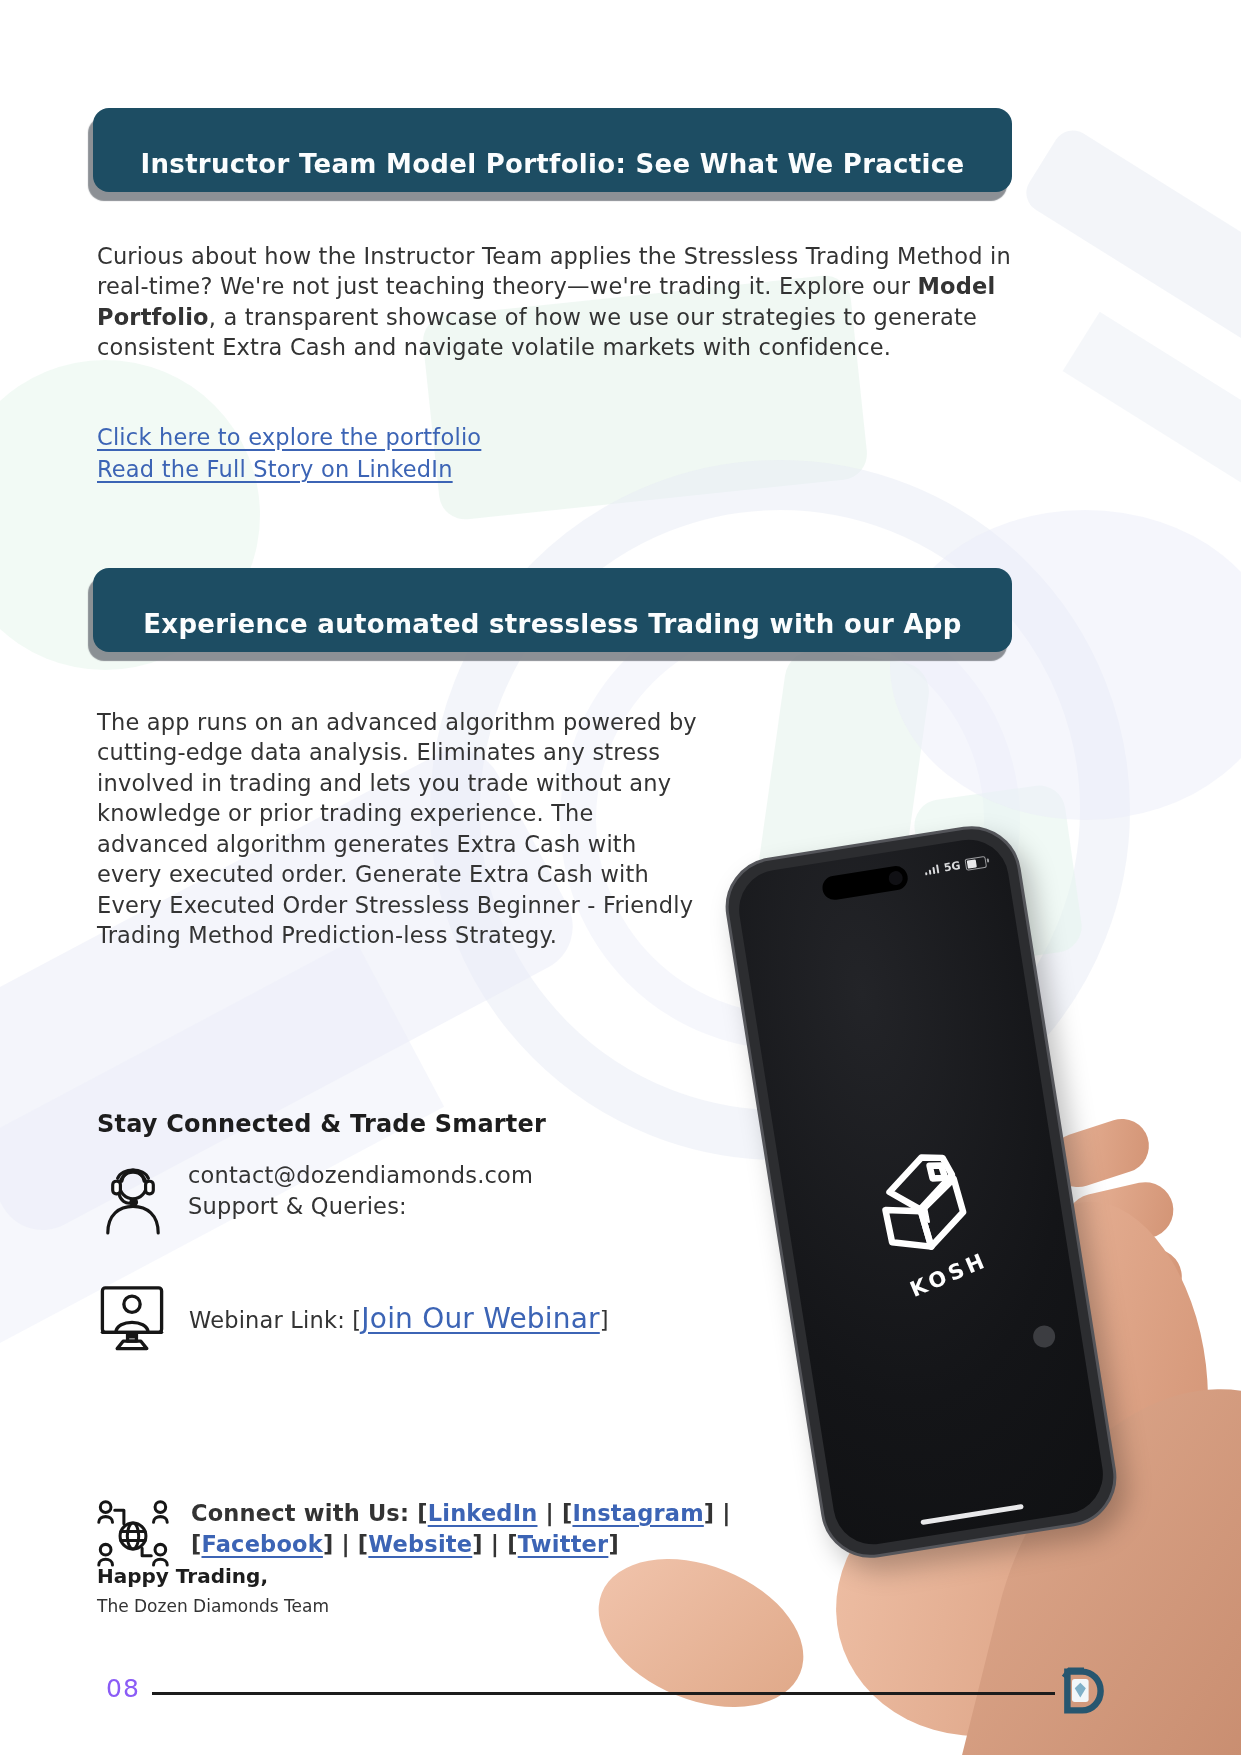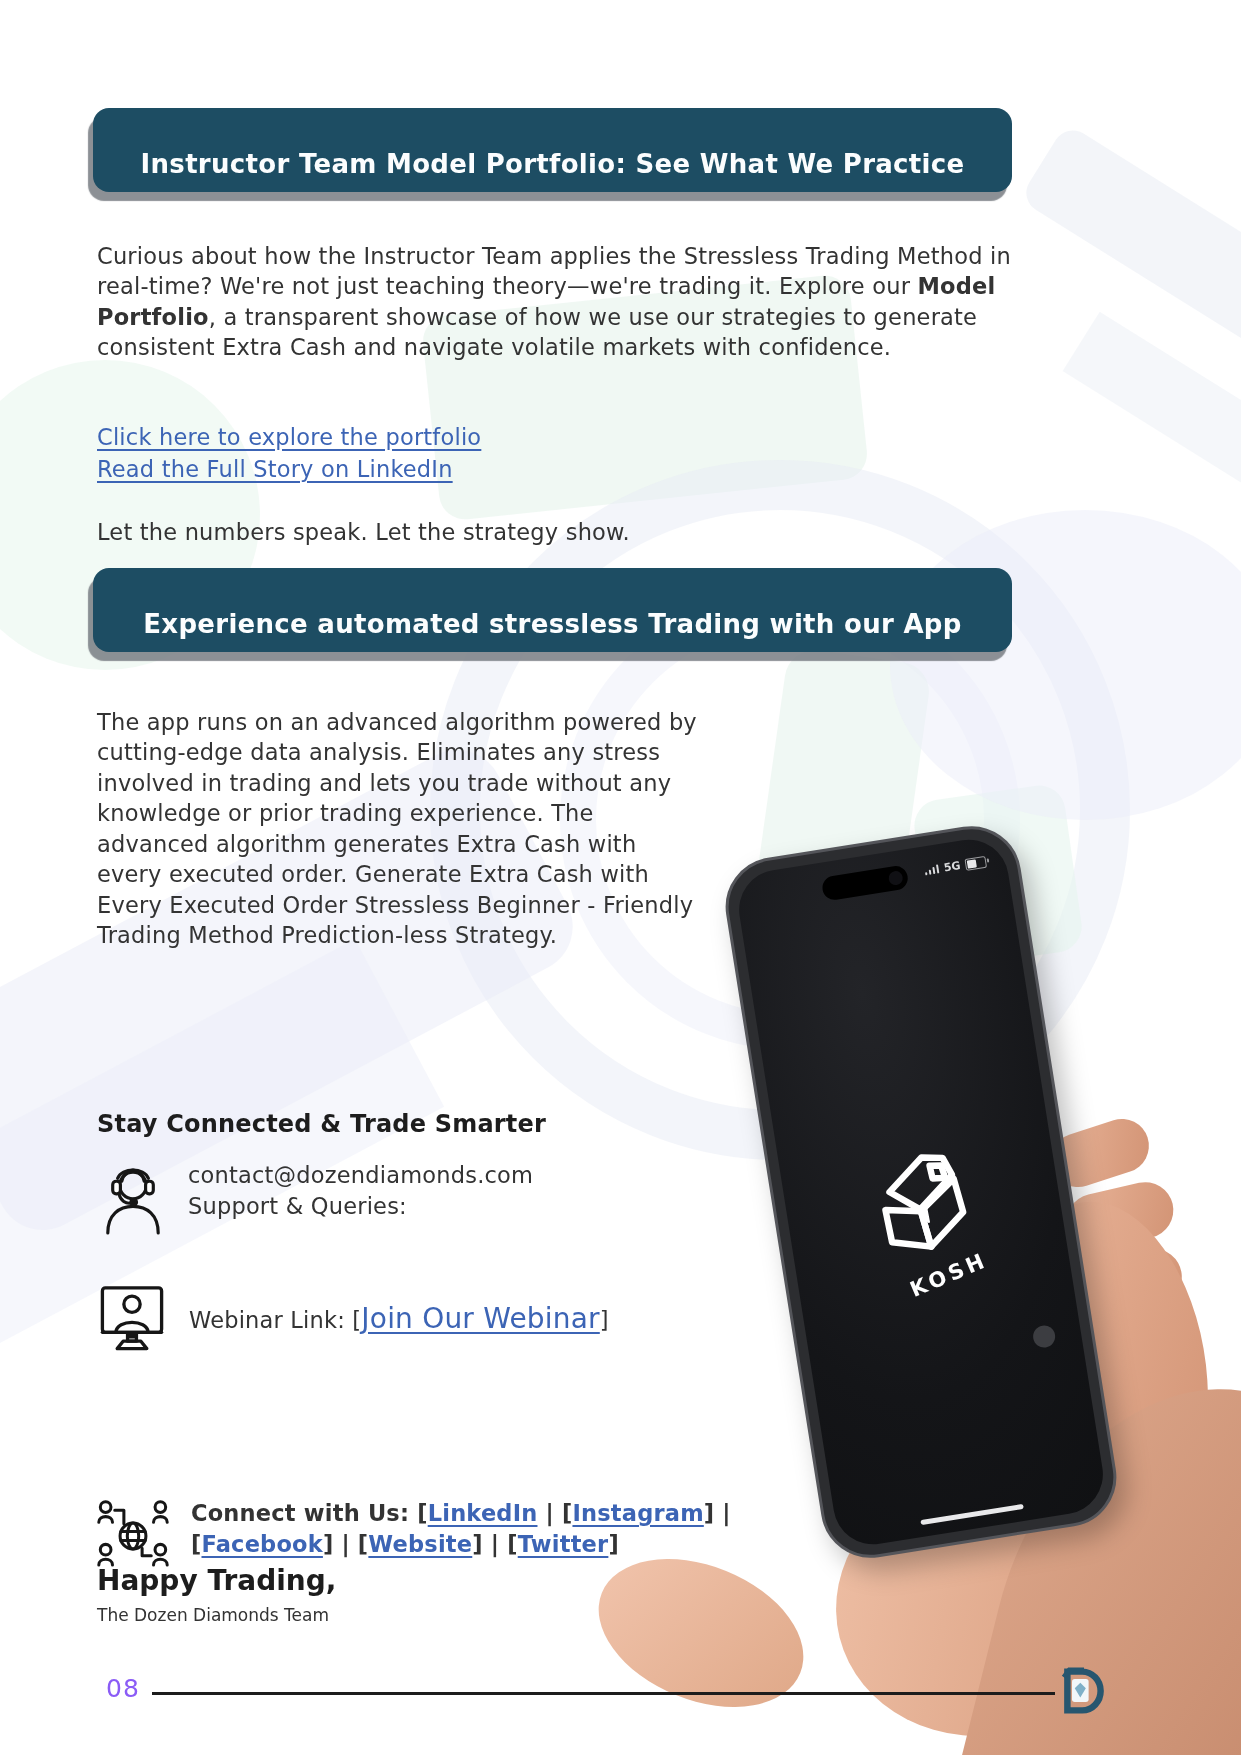--- a/index.html
+++ b/index.html
@@ -34,21 +34,21 @@
   .tagline{top:494px;width:900px;}
   .app-para{top:684px;width:600px;}
   .sc-heading{position:absolute;left:97px;top:1110px;font-size:24px;font-weight:700;color:#1d1d1d;z-index:2;letter-spacing:.2px;}
   .row{position:absolute;display:flex;align-items:flex-start;gap:20px;z-index:2;}
   .row .txt{font-size:22.5px;line-height:31px;color:#333;letter-spacing:.2px;}
   .row-support{left:98px;top:1160px;}
   .row-webinar{left:95px;top:1282px;align-items:center;}
   .row-connect{left:95px;top:1498px;font-weight:bold;}
   .row-connect .txt{width:600px;}
   .sig{position:absolute;left:97px;top:1564px;z-index:2;}
-  .sig .l1{font-size:28px;font-weight:700;color:#1d1d1d;}
+  .sig .l1{font-size:20px;font-weight:700;color:#1d1d1d;}
   .sig .l2{font-size:17px;color:#333;margin-top:8px;}
   
   .pagenum{position:absolute;left:106px;top:1674px;font-size:25px;color:#8b5cf6;z-index:5;letter-spacing:1px;}
   .footline{position:absolute;left:152px;top:1692px;width:903px;height:3px;background:#1c1c1c;z-index:5;}
   .footlogo{position:absolute;left:1060px;top:1666px;width:48px;height:50px;z-index:6;}
   
   .skin{position:absolute;background:linear-gradient(115deg,#eab69b,#d29374);}
   .finger{border-radius:34px;z-index:1;}
   .f1{left:1050px;top:1126px;width:100px;height:54px;transform:rotate(-18deg);}
   .f2{left:1066px;top:1188px;width:108px;height:56px;transform:rotate(-13deg);}
@@ -109,21 +109,20 @@
     <span>Instructor Team Model Portfolio: See What We Practice</span>
   </div>
 
   <p class="para intro"><span>Curious about how the Instructor Team applies the Stressless Trading Method in real-time? We're not just teaching theory—we're trading it. Explore our </span><strong>Model Portfolio</strong><span>, a transparent showcase of how we use our strategies to generate consistent Extra Cash and navigate volatile markets with confidence.</span></p>
 
   <div class="links">
     <a class="doclink" href="#">Click here to explore the portfolio</a>
     <a class="doclink" href="#">Read the Full Story on LinkedIn</a>
   </div>
 
-  <p class="para tagline">Let the numbers speak. Let the strategy show.</p>
 
   <div class="banner banner2">
     <span>Experience automated stressless Trading with our App</span>
   </div>
 
   <p class="para app-para">The app runs on an advanced algorithm powered by cutting-edge data analysis. Eliminates any stress involved in trading and lets you trade without any knowledge or prior trading experience. The advanced algorithm generates Extra Cash with every executed order. Generate Extra Cash with Every Executed Order Stressless Beginner - Friendly Trading Method Prediction-less Strategy.</p>
 
   <div class="sc-heading">Stay Connected &amp; Trade Smarter</div>
 
   <div class="row row-support">

